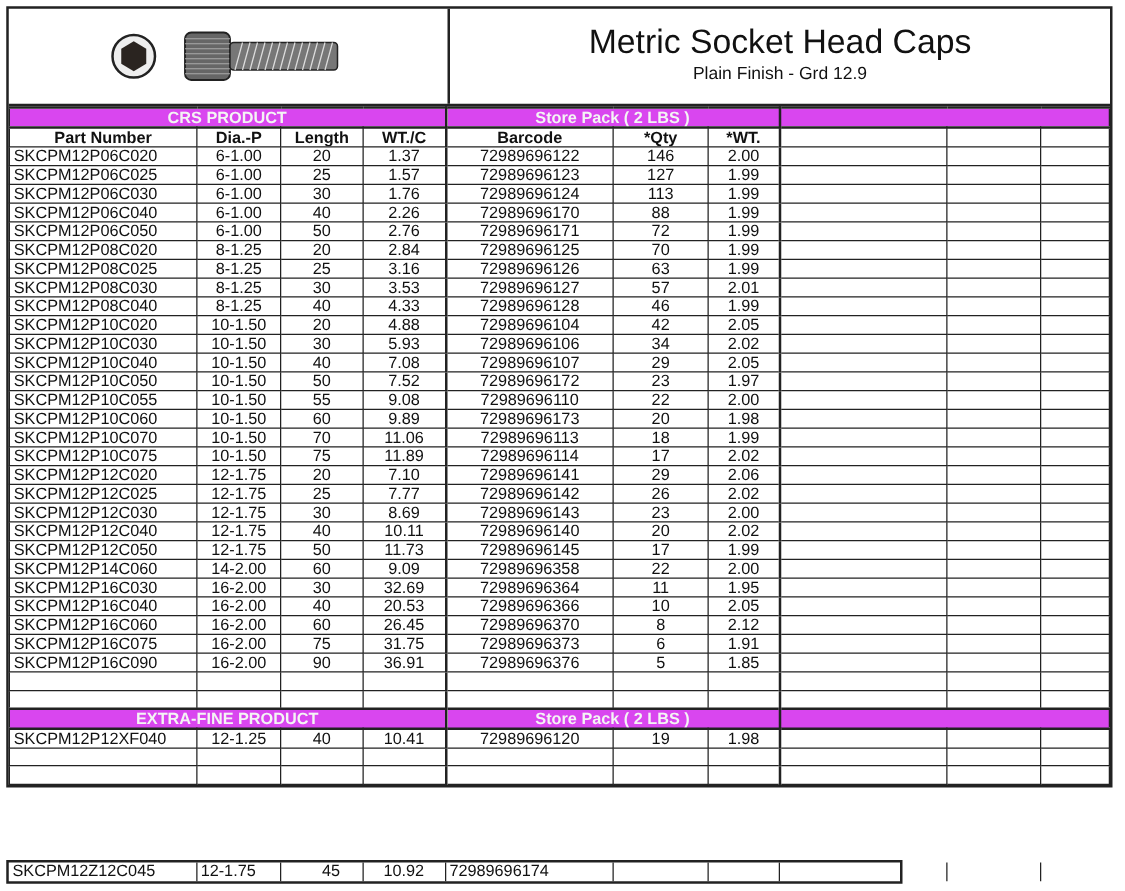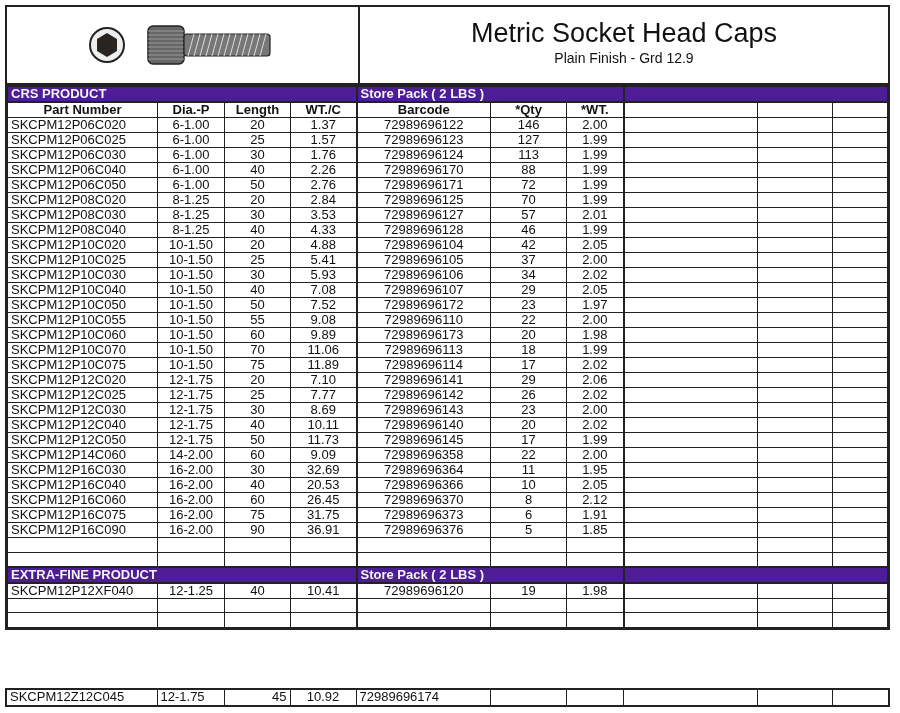--- a/index.html
+++ b/index.html
@@ -5,26 +5,26 @@
   html,body{margin:0;padding:0;background:#fff;}
   body{width:900px;height:713px;position:relative;font-family:"Liberation Sans",sans-serif;color:#111;overflow:hidden;}
   .sheet{position:absolute;left:5px;top:5px;width:885px;border:2px solid #222;box-sizing:border-box;}
   .hdr{display:flex;height:78px;border-bottom:2px solid #222;box-sizing:border-box;}
   .hdr-left{width:351px;border-right:2px solid #222;display:flex;align-items:center;justify-content:center;}
   .hdr-right{flex:1;display:flex;flex-direction:column;align-items:center;justify-content:center;}
   .title{font-size:27px;line-height:30px;margin-top:-6px;}
   .subtitle{font-size:14px;margin-top:2px;}
   table{border-collapse:collapse;table-layout:fixed;width:100%;}
   td{border:1px solid #222;height:14.5px;padding:0 3px;font-size:13px;line-height:14px;white-space:nowrap;overflow:hidden;box-sizing:border-box;}
-  .band td{background:#4c1d95;color:#f4f4f4;font-weight:bold;text-align:left;font-size:13px;border-top:2px solid #222;border-bottom:2px solid #222;}
+  .band td{background:#d946ef;color:#f4f4f4;font-weight:bold;text-align:center;font-size:13px;border-top:2px solid #222;border-bottom:2px solid #222;}
   .colh td{font-weight:bold;text-align:center;}
   .c{text-align:center;}
-  .r{text-align:right;padding-left:33px;}
+  .r{text-align:left;padding-left:33px;}
   .thick-r{border-right:2px solid #222;}
-  .bottom{position:absolute;left:5px;top:688px;width:885px;border:2px solid #222;box-sizing:border-box;}
+  .bottom{position:absolute;left:5px;top:688px;width:717px;border:2px solid #222;box-sizing:border-box;}
 </style>
 </head>
 <body>
 
 <div class="sheet">
   <div class="hdr">
     <div class="hdr-left">
       <svg width="190" height="46" viewBox="0 0 190 46">
         <circle cx="19" cy="23" r="17" fill="#eee" stroke="#222" stroke-width="2"></circle>
         <polygon points="19,11 29,17 29,29 19,35 9,29 9,17" fill="#2a2420"></polygon>
@@ -160,20 +160,32 @@
           <td class="c">20</td>
           <td class="c thick-r">2.84</td>
           <td class="c">72989696125</td>
           <td class="c">70</td>
           <td class="c thick-r">1.99</td>
           <td></td>
           <td></td>
           <td></td>
         </tr>
         <tr>
+          <td>SKCPM12P08C025</td>
+          <td class="c">8-1.25</td>
+          <td class="c">25</td>
+          <td class="c thick-r">3.16</td>
+          <td class="c">72989696126</td>
+          <td class="c">63</td>
+          <td class="c thick-r">1.99</td>
+          <td></td>
+          <td></td>
+          <td></td>
+        </tr>
+        <tr>
           <td>SKCPM12P08C030</td>
           <td class="c">8-1.25</td>
           <td class="c">30</td>
           <td class="c thick-r">3.53</td>
           <td class="c">72989696127</td>
           <td class="c">57</td>
           <td class="c thick-r">2.01</td>
           <td></td>
           <td></td>
           <td></td>
@@ -191,32 +203,20 @@
           <td></td>
         </tr>
         <tr>
           <td>SKCPM12P10C020</td>
           <td class="c">10-1.50</td>
           <td class="c">20</td>
           <td class="c thick-r">4.88</td>
           <td class="c">72989696104</td>
           <td class="c">42</td>
           <td class="c thick-r">2.05</td>
-          <td></td>
-          <td></td>
-          <td></td>
-        </tr>
-        <tr>
-          <td>SKCPM12P10C025</td>
-          <td class="c">10-1.50</td>
-          <td class="c">25</td>
-          <td class="c thick-r">5.41</td>
-          <td class="c">72989696105</td>
-          <td class="c">37</td>
-          <td class="c thick-r">2.00</td>
           <td></td>
           <td></td>
           <td></td>
         </tr>
         <tr>
           <td>SKCPM12P10C030</td>
           <td class="c">10-1.50</td>
           <td class="c">30</td>
           <td class="c thick-r">5.93</td>
           <td class="c">72989696106</td>

